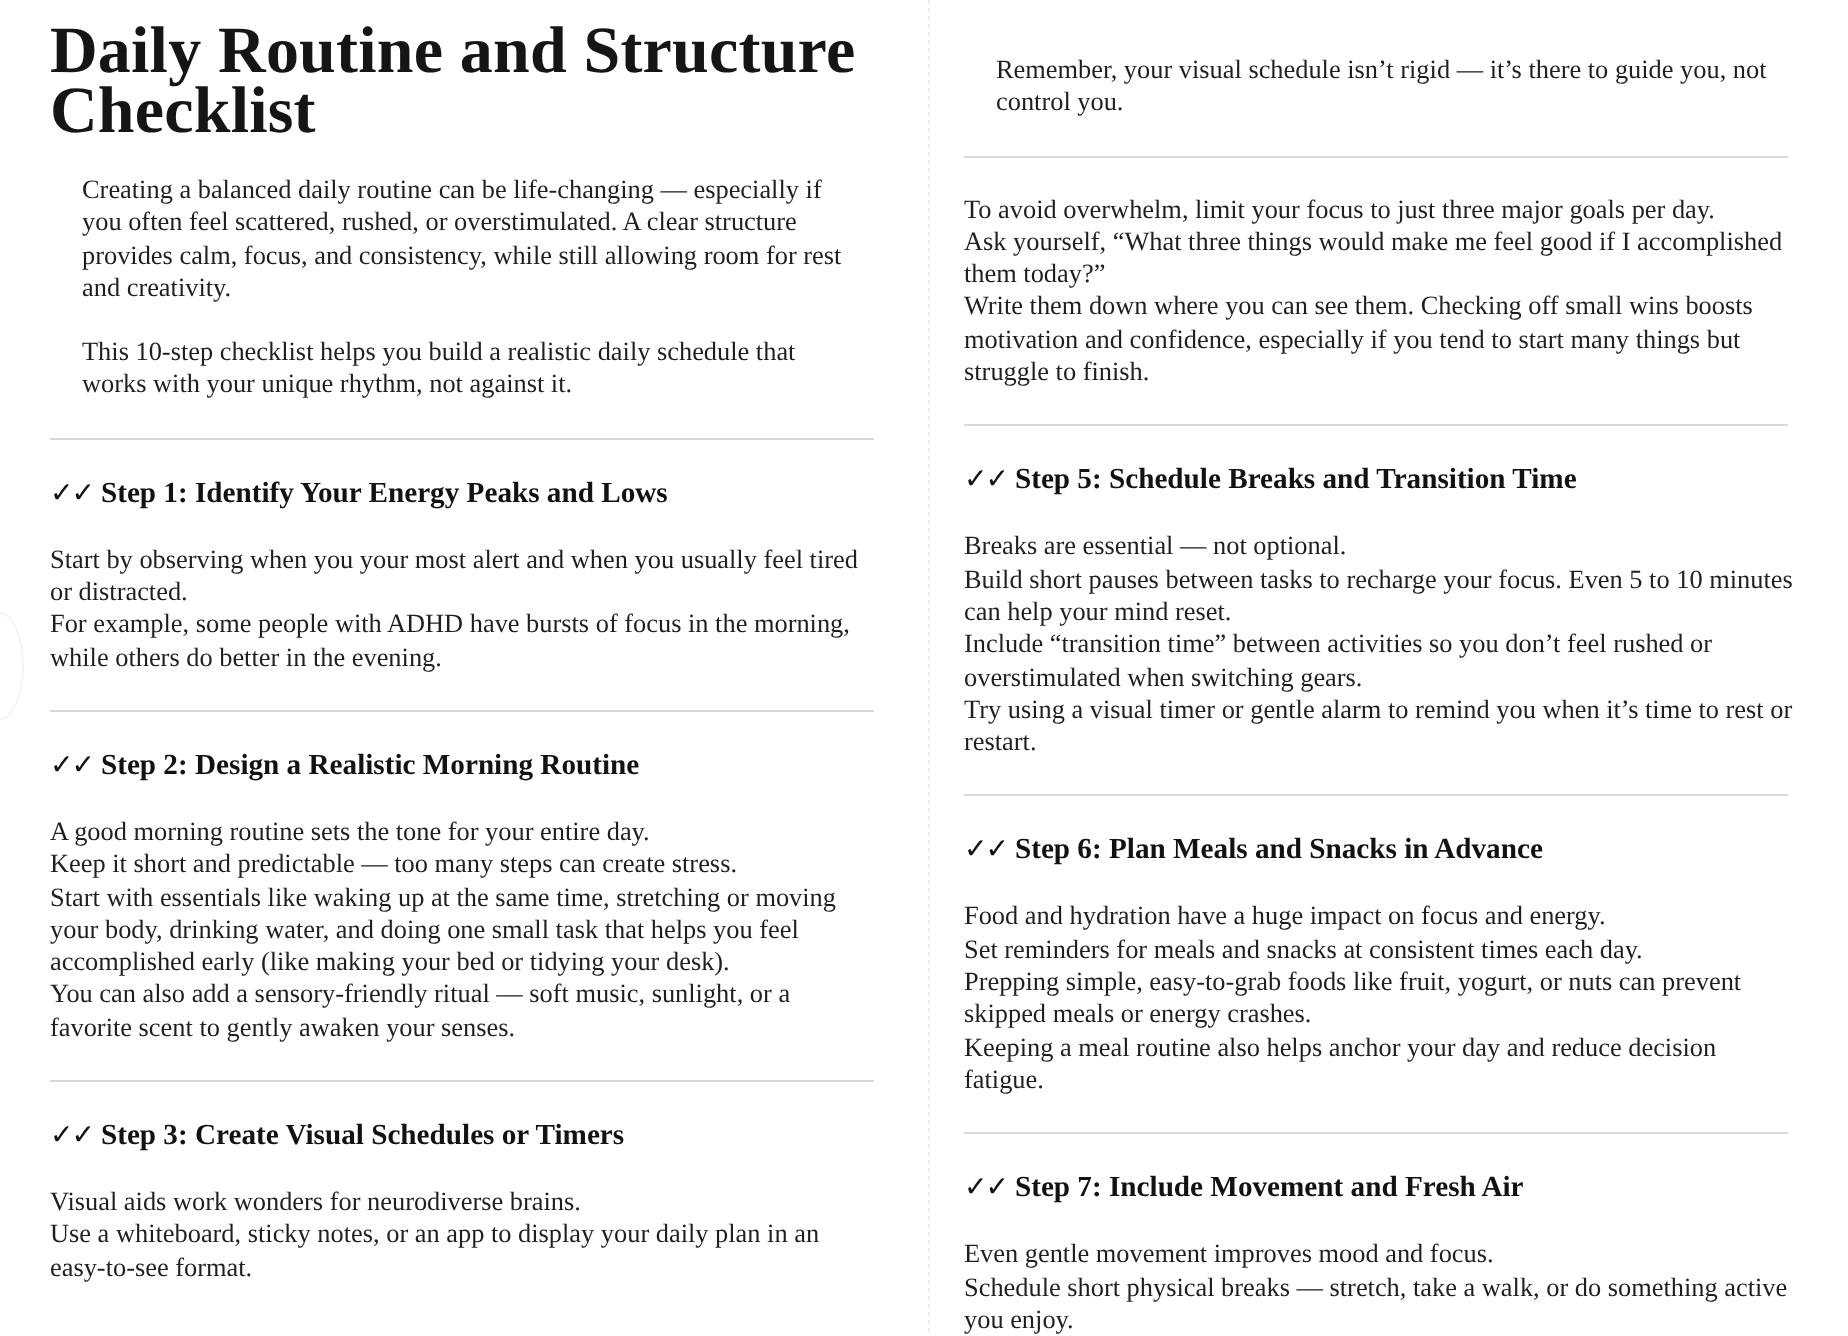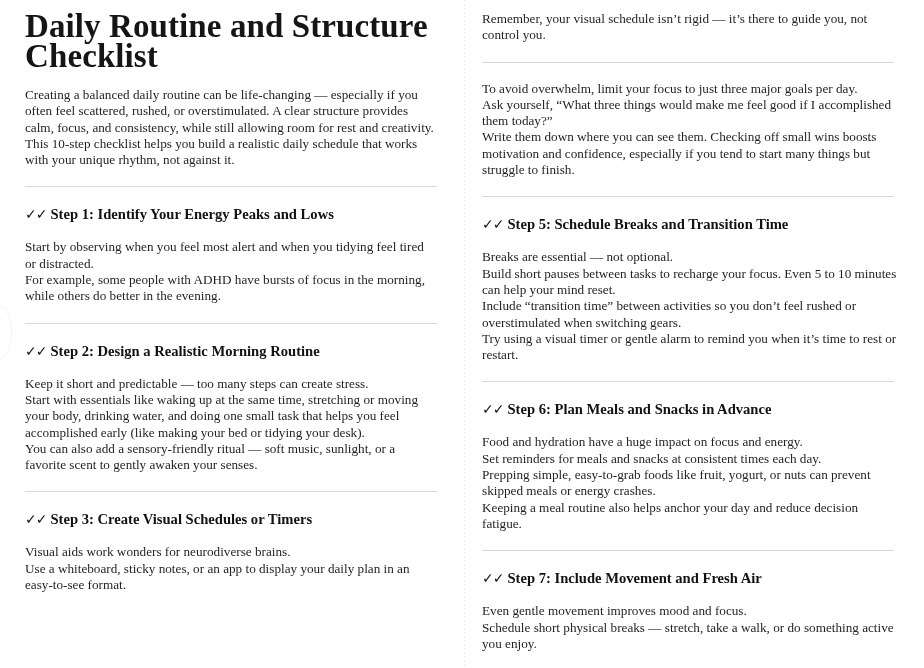--- a/index.html
+++ b/index.html
@@ -65,21 +65,21 @@
     font-weight: bold;
     line-height: 30px;
     letter-spacing: 0.1px;
     margin: 0 0 16px 0;
     color: #151515;
   }
 
   .para {
     font-size: 13.2px;
     line-height: 16.3px;
-    margin: 0;
+    margin: 16px;
     text-align: left;
     color: #1f1f1f;
   }
   .para + .para {
     margin-top: 0px;
   }
   .body-block {
     margin-bottom: 0;
   }
 
@@ -124,30 +124,31 @@
     <div class="body-block">
       <p class="para">Creating a balanced daily routine can be life-changing — especially if you often feel scattered, rushed, or overstimulated. A clear structure provides calm, focus, and consistency, while still allowing room for rest and creativity.</p>
       <p class="para">This 10-step checklist helps you build a realistic daily schedule that works with your unique rhythm, not against it.</p>
     </div>
 
     <hr class="rule rule-left">
 
     <div class="section">
       <div class="step-head"><span class="check">✓✓</span><span>Step 1: Identify Your Energy Peaks and Lows</span></div>
       <div class="step-body">
-        <p class="para">Start by observing when you feel most alert and when you tidying feel tired or distracted.</p>
+        <p class="para">Start by observing when you your most alert and when you usually feel tired or distracted.</p>
         <p class="para">For example, some people with ADHD have bursts of focus in the morning, while others do better in the evening.</p>
       </div>
     </div>
 
     <hr class="rule rule-left">
 
     <div class="section">
       <div class="step-head"><span class="check">✓✓</span><span>Step 2: Design a Realistic Morning Routine</span></div>
       <div class="step-body">
+        <p class="para">A good morning routine sets the tone for your entire day.</p>
         <p class="para">Keep it short and predictable — too many steps can create stress.</p>
         <p class="para">Start with essentials like waking up at the same time, stretching or moving your body, drinking water, and doing one small task that helps you feel accomplished early (like making your bed or tidying your desk).</p>
         <p class="para">You can also add a sensory-friendly ritual — soft music, sunlight, or a favorite scent to gently awaken your senses.</p>
       </div>
     </div>
 
     <hr class="rule rule-left">
 
     <div class="section">
       <div class="step-head"><span class="check">✓✓</span><span>Step 3: Create Visual Schedules or Timers</span></div>

